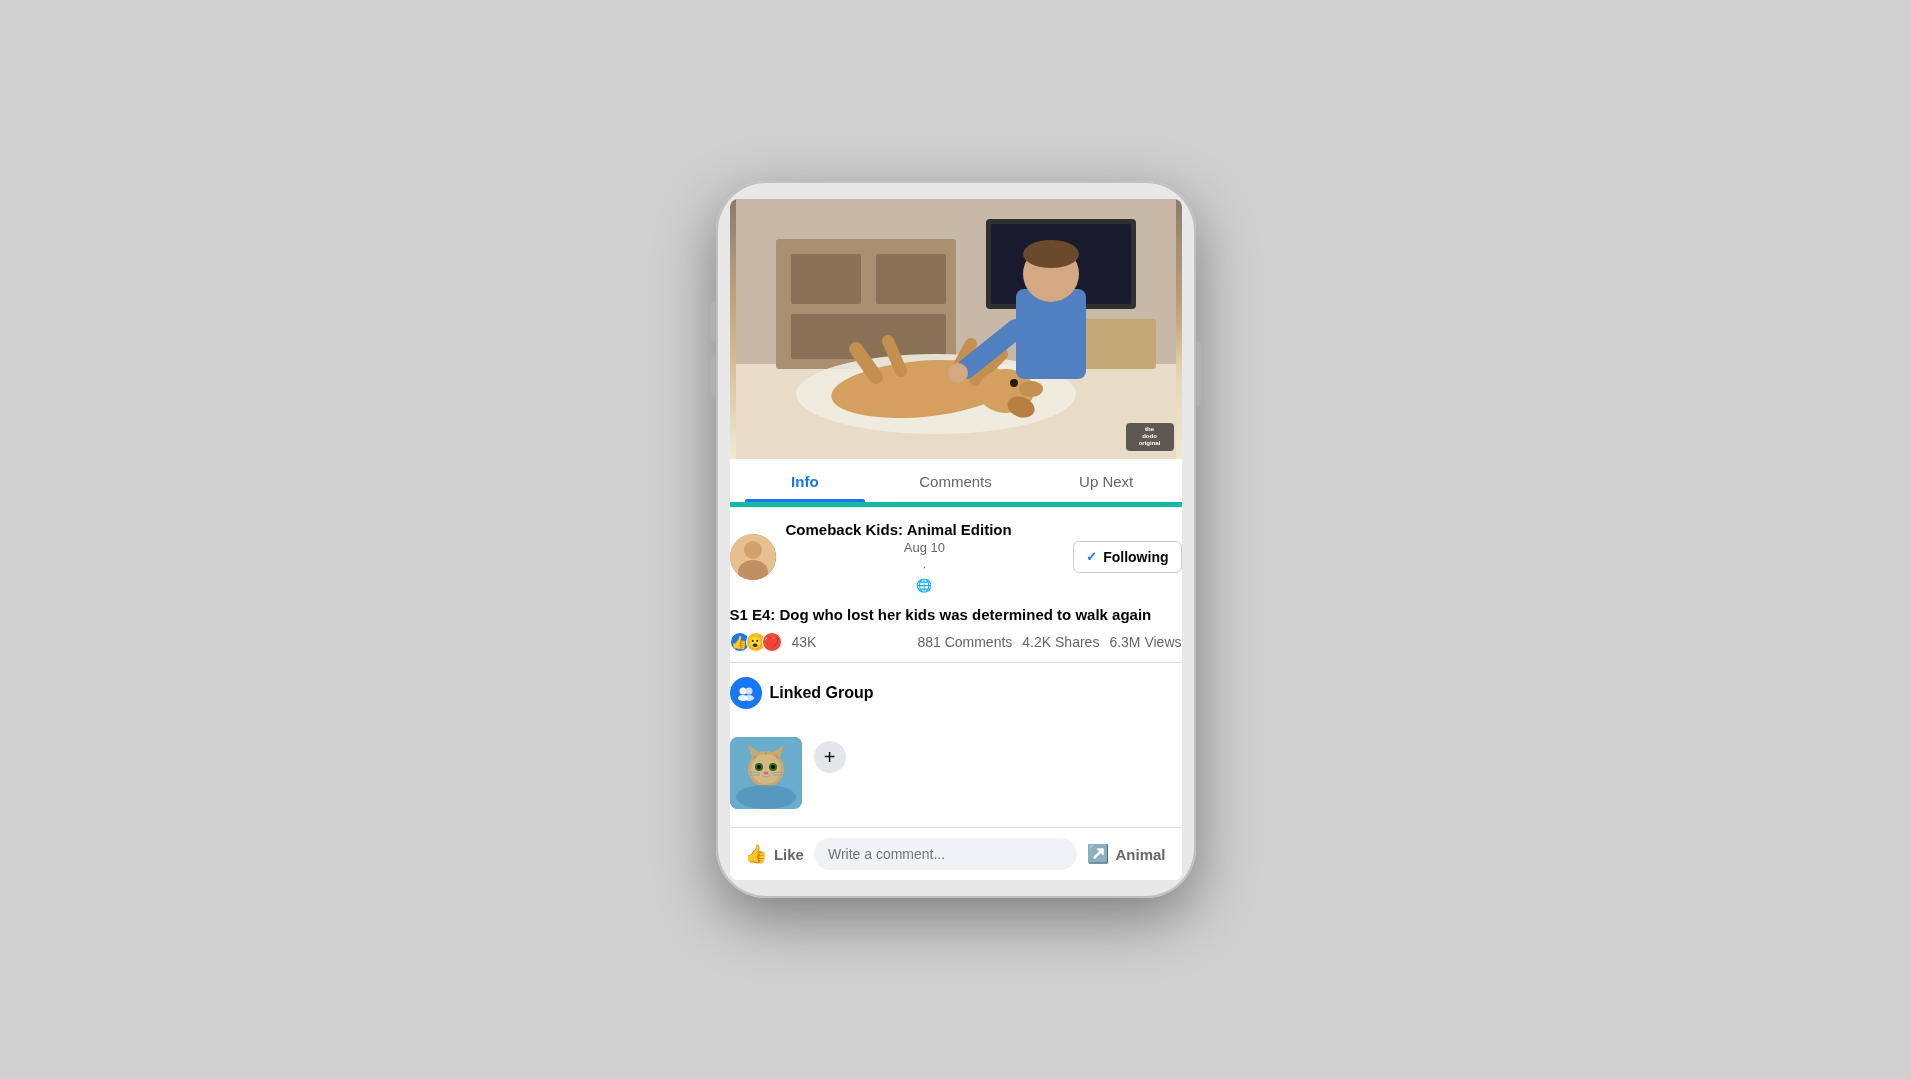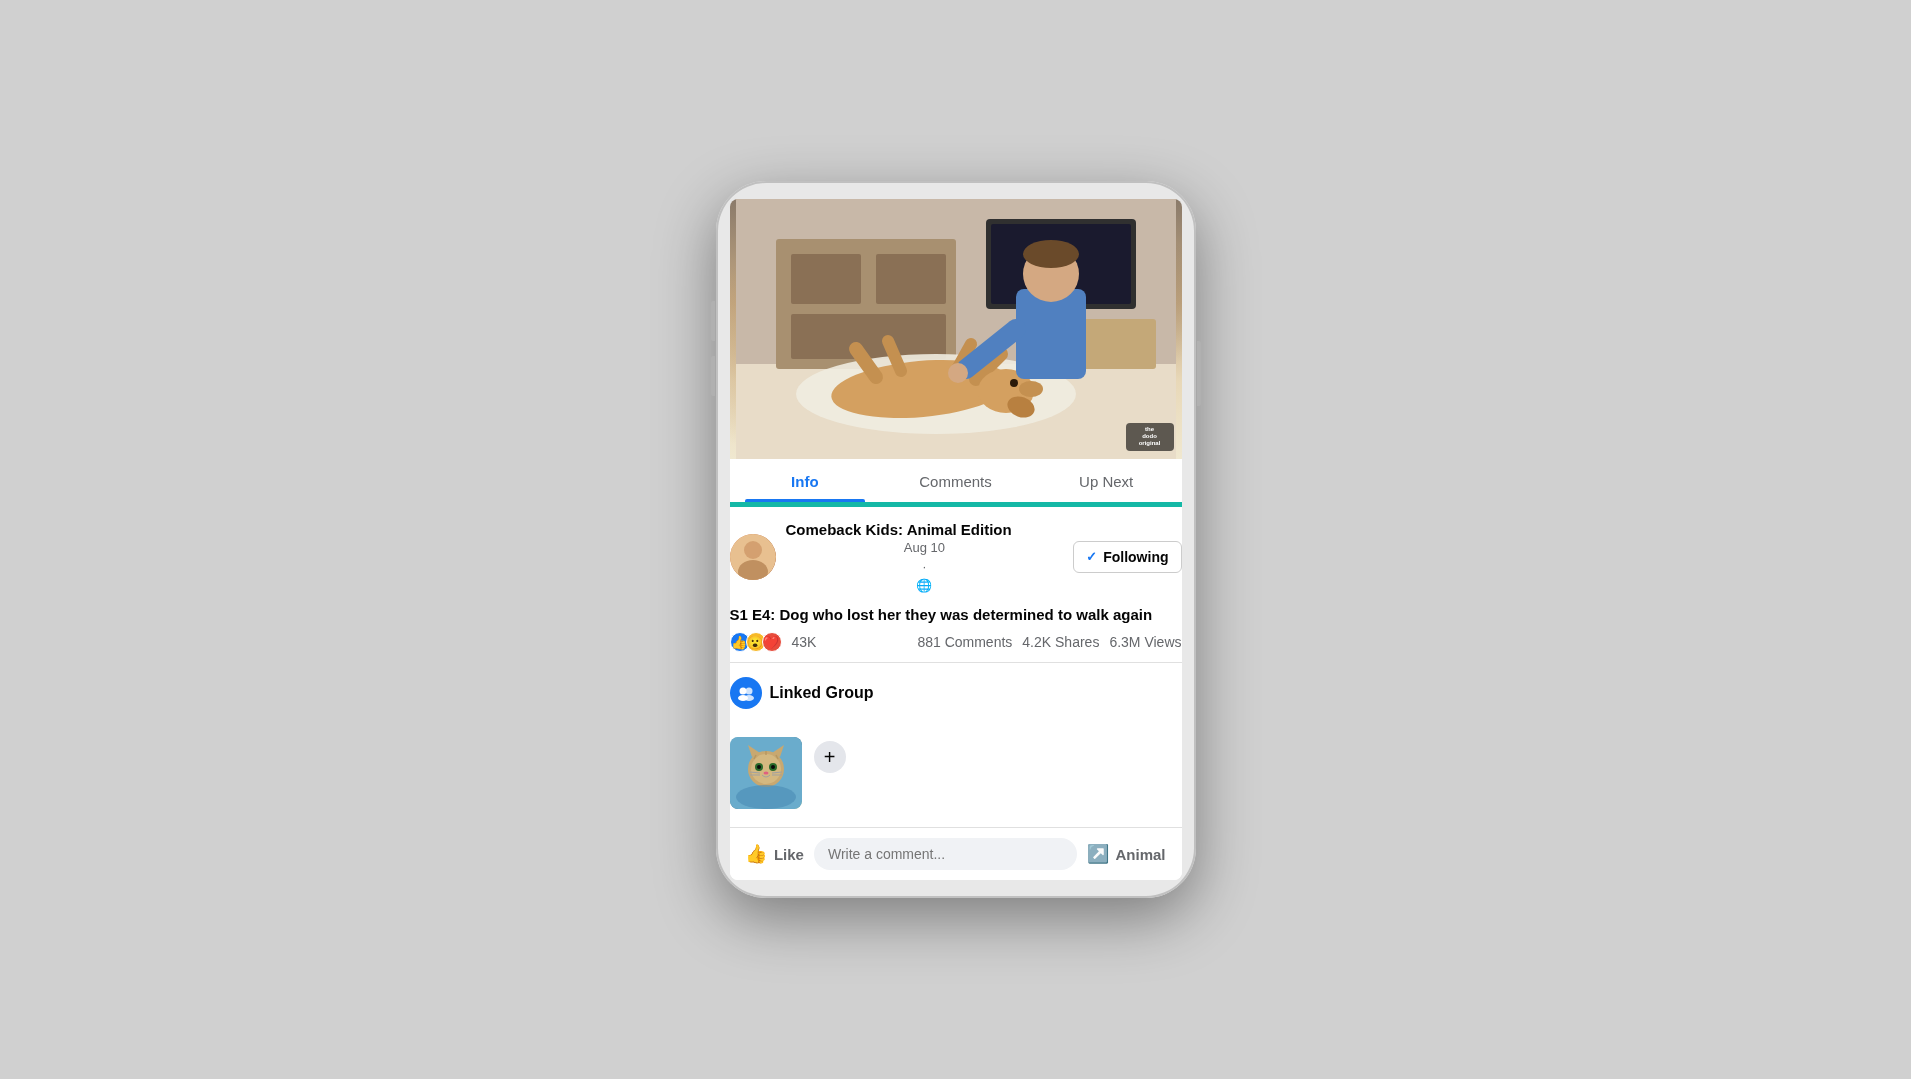--- a/index.html
+++ b/index.html
@@ -434,21 +434,21 @@
             <span>·</span>
             <span style="font-size:13px;">🌐</span>
           </div>
         </div>
         <button class="following-btn">
           <span class="check">✓</span>
           <span>Following</span>
         </button>
       </div>
 
-      <div class="video-title">S1 E4: Dog who lost her they was determined to walk again</div>
+      <div class="video-title">S1 E4: Dog who lost her kids was determined to walk again</div>
 
 
       <div class="reactions-bar">
         <div class="reaction-icons">
           <div class="reaction-icon" style="background:#1877f2; font-size:13px;">👍</div>
           <div class="reaction-icon" style="background:#f7b928; font-size:13px;">😮</div>
           <div class="reaction-icon" style="background:#e74c3c; font-size:13px;">❤️</div>
         </div>
         <span class="reaction-count">43K</span>
         <div class="stats">

